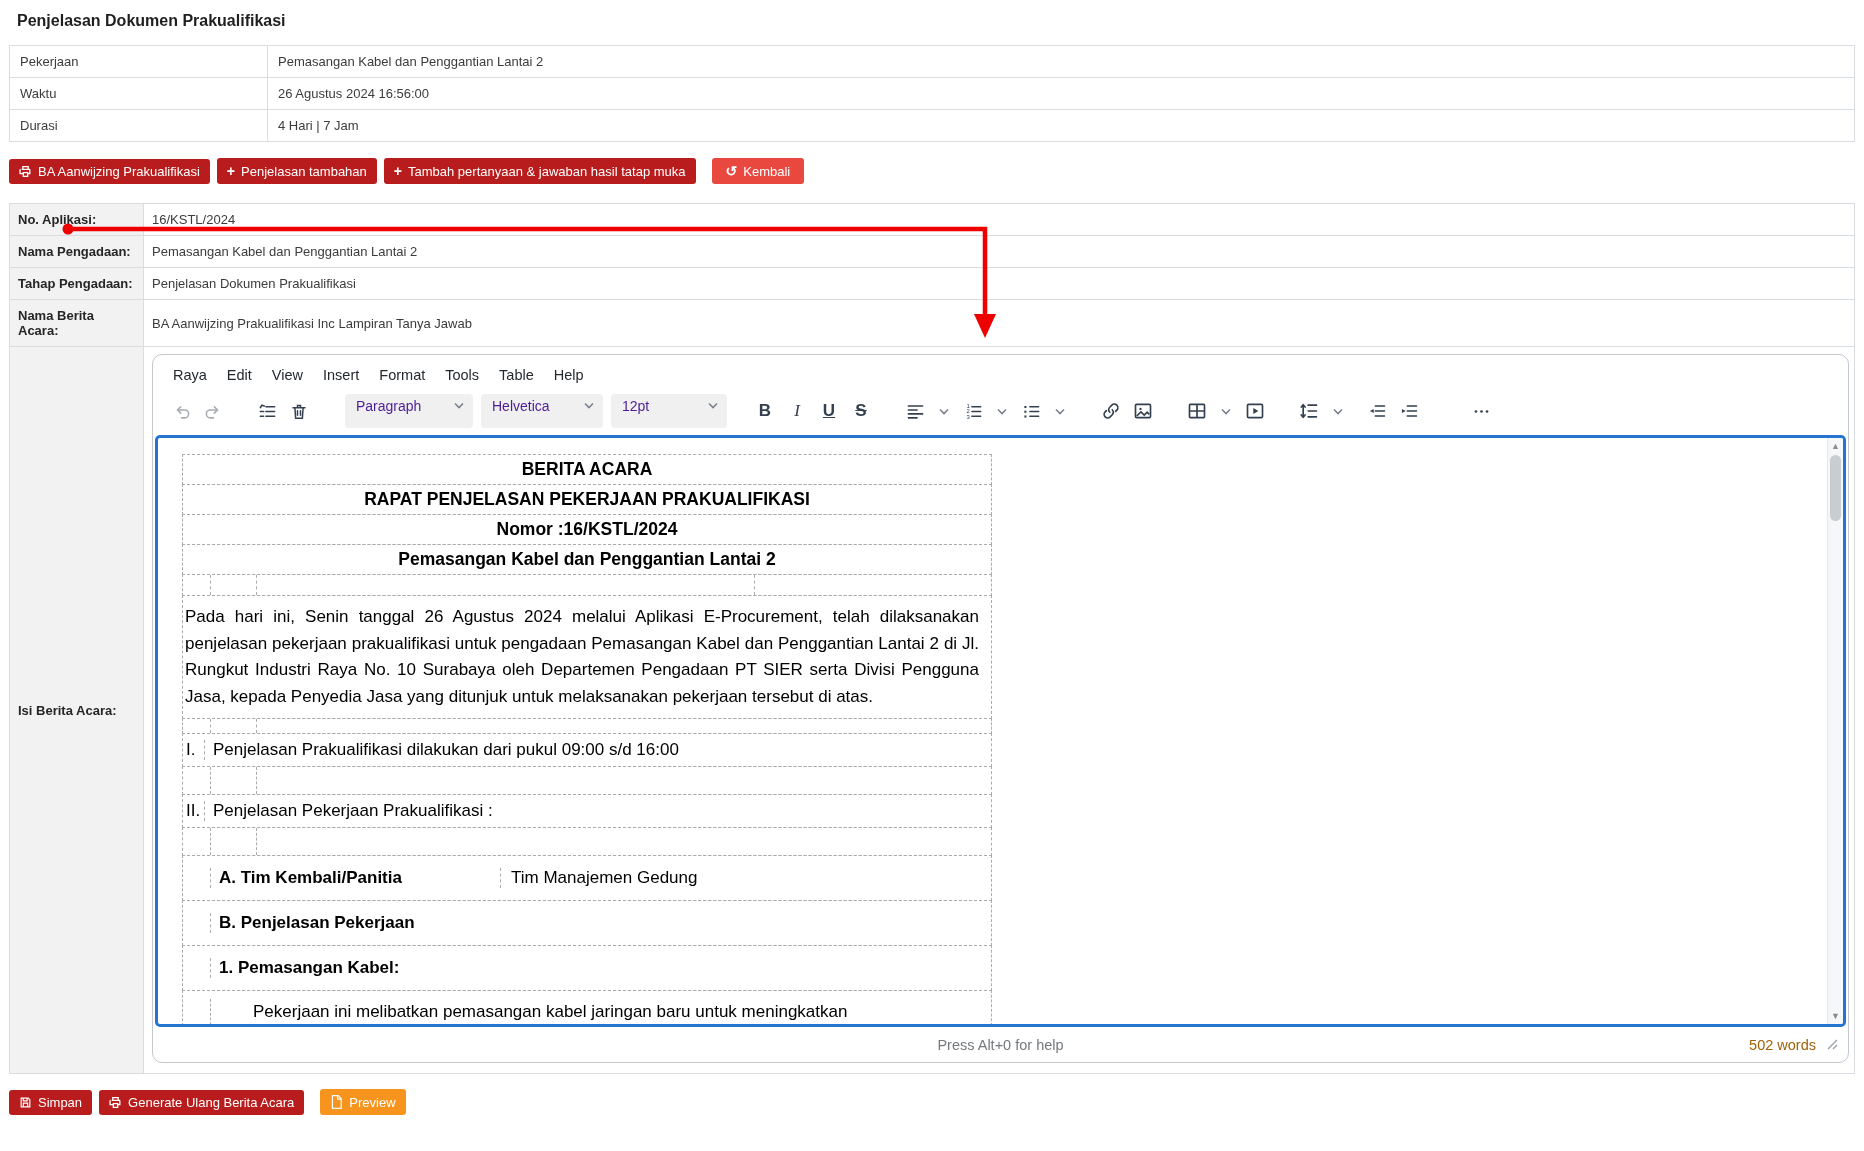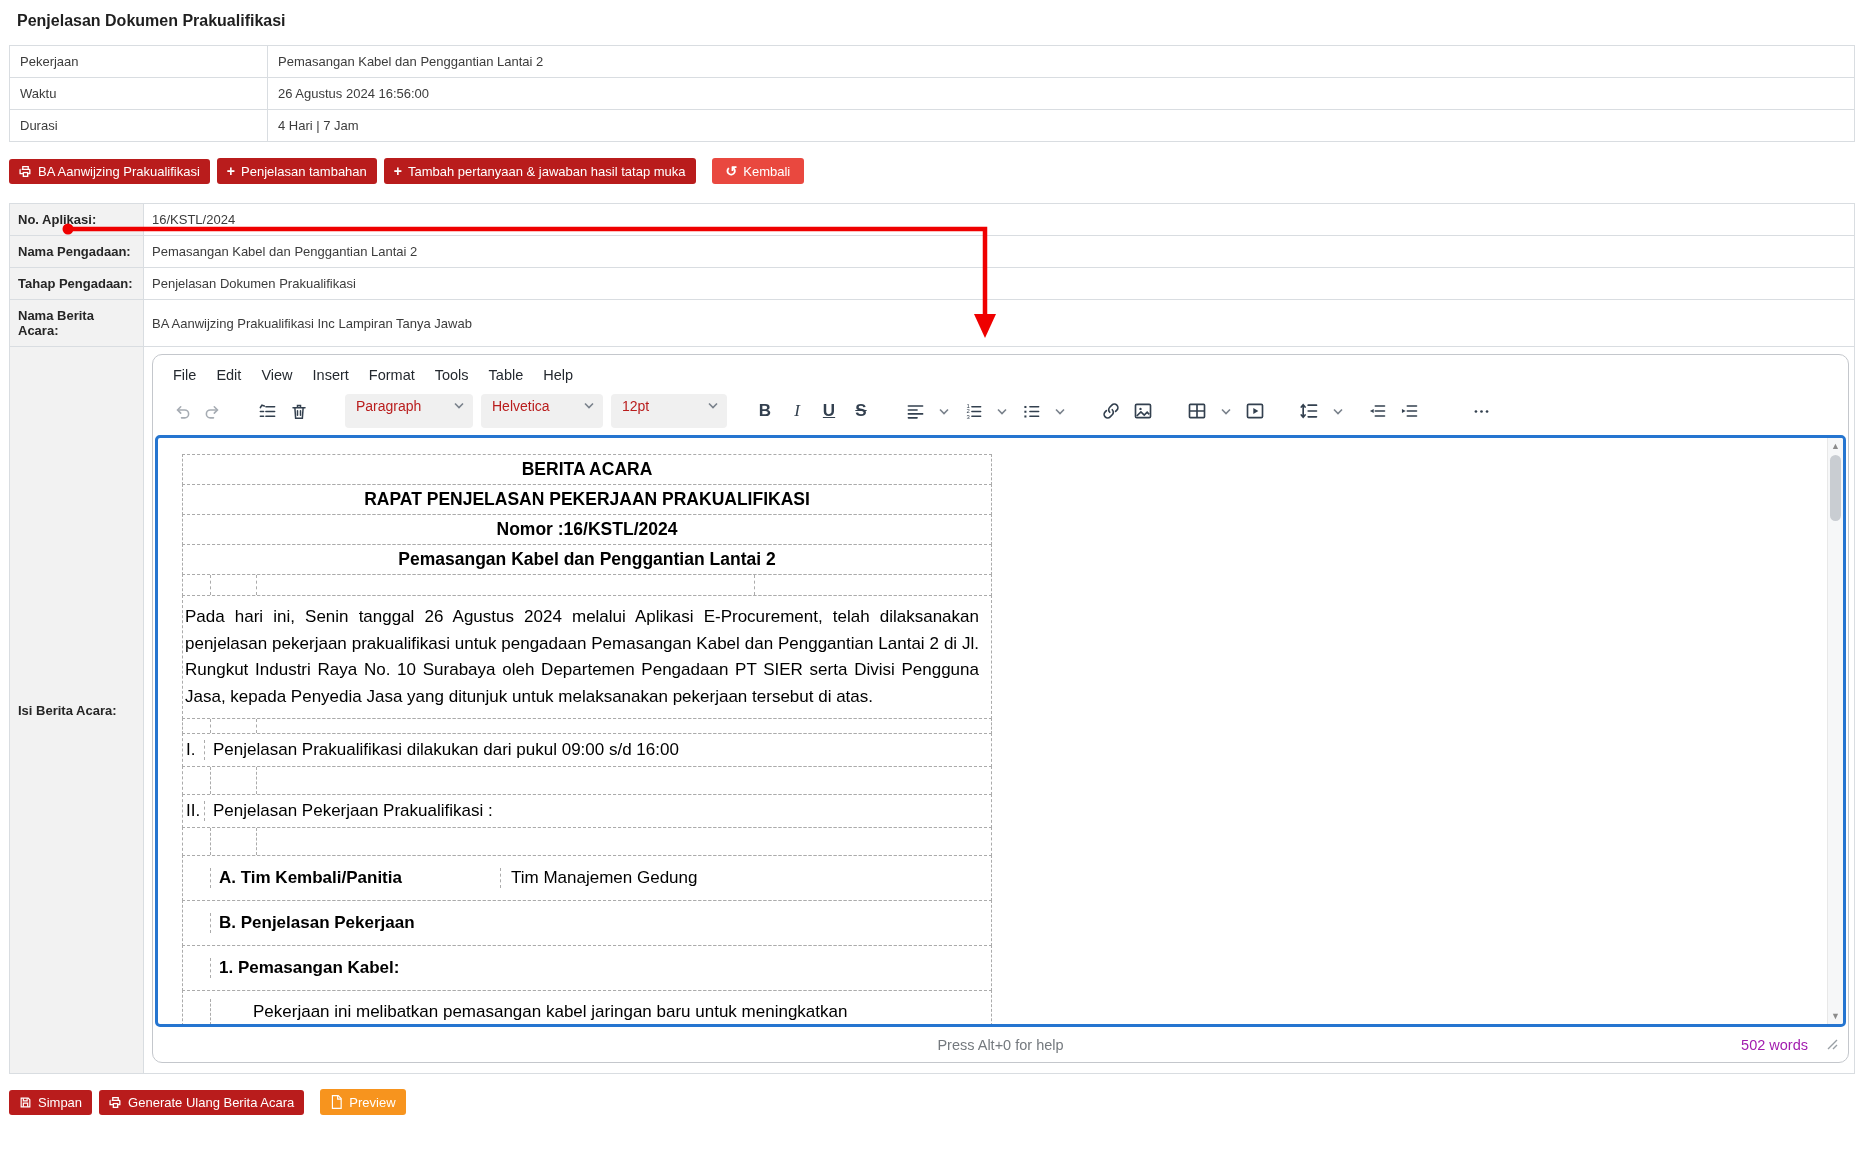--- a/index.html
+++ b/index.html
@@ -35,21 +35,21 @@
   .editor { border:1px solid #c4c7cc; border-radius:10px; background:#fff; width:100%; overflow:hidden; }
   .menubar { display:flex; align-items:center; padding:7px 8px 2px 10px; }
   .menu-item { font-size:14.5px; color:#24292f; padding:5px 10px; border-radius:3px; cursor:pointer; }
   .toolbar { display:flex; align-items:center; padding:4px 8px 7px 8px; }
   .tb-btn { width:32px; height:34px; display:flex; align-items:center; justify-content:center; border-radius:3px; cursor:pointer; color:#33404f; }
   .tb-btn.narrow { width:26px; }
   .tb-btn.disabled { color:#a6acb3; }
   .tb-txt { font-size:17px; color:#33404f; }
   .tb-group { display:flex; align-items:center; margin-left:22px; }
   .tb-group.first { margin-left:4px; }
-  .select { height:34px; background:#f0f0f0; border-radius:4px; display:flex; align-items:center; justify-content:space-between; padding:0 9px 11px 11px; font-size:14px; color:#b91c1c; cursor:pointer; margin-left:8px; }
+  .select { height:34px; background:#f0f0f0; border-radius:4px; display:flex; align-items:center; justify-content:space-between; padding:0 9px 11px 11px; font-size:14px; color:#4c1d95; cursor:pointer; margin-left:8px; }
   .sel-para { width:128px; } .sel-font { width:122px; } .sel-size { width:116px; }
   .chev { margin-left:7px; display:flex; }
   .tb-strike { text-decoration:line-through; font-weight:bold; }
   .tb-under { text-decoration:underline; font-weight:bold; }
 
   
   .content { position:relative; margin:0 2px; height:592px; border:3px solid #2575d0; border-radius:5px; background:#fff; overflow:hidden; }
   .doc { margin:17px 0 0 24px; width:810px; color:#000; }
   .d-row { border:1px dashed #ababab; margin-top:-1px; }
   .d-center { text-align:center; font-weight:bold; font-size:17.5px; padding:4px 0; }
@@ -75,21 +75,21 @@
 
   
   .vscroll { position:absolute; top:0; right:0; bottom:0; width:16px; background:#f6f7f8; border-left:1px solid #e8e8e8; }
   .vs-arrow { height:16px; display:flex; align-items:center; justify-content:center; color:#8b8b8b; font-size:9px; cursor:pointer; }
   .vs-arrow.down { position:absolute; bottom:0; left:0; right:0; }
   .vs-thumb { position:absolute; top:17px; left:2px; width:11px; height:66px; background:#c9cdd2; border-radius:6px; cursor:pointer; }
 
   
   .statusbar { position:relative; height:35px; display:flex; align-items:center; justify-content:center; }
   .status-help { font-size:14.5px; color:#74797e; }
-  .status-words { position:absolute; right:40px; font-size:14.5px; color:#a21caf; }
+  .status-words { position:absolute; right:32px; font-size:14.5px; color:#a16207; }
   .resize-handle { position:absolute; right:10px; bottom:9px; cursor:nwse-resize; color:#9aa0a6; }
 
   
   .footer-row { display:flex; align-items:center; margin:15px 0 0 0; }
   .btn-warning { background:#f7941e; margin-left:16px !important; }
 
   
   .annotation { position:absolute; left:0; top:0; pointer-events:none; }
 </style>
 </head>
@@ -159,21 +159,21 @@
         <td class="c1">Nama Berita Acara:</td>
         <td>BA Aanwijzing Prakualifikasi Inc Lampiran Tanya Jawab</td>
       </tr>
       <tr>
         <td class="c1 isi-cell">Isi Berita Acara:</td>
         <td class="editor-cell">
 
           <div class="editor">
 
             <div class="menubar">
-              <div class="menu-item">File</div>
+              <div class="menu-item">Raya</div>
               <div class="menu-item">Edit</div>
               <div class="menu-item">View</div>
               <div class="menu-item">Insert</div>
               <div class="menu-item">Format</div>
               <div class="menu-item">Tools</div>
               <div class="menu-item">Table</div>
               <div class="menu-item">Help</div>
             </div>
 
             <div class="toolbar">

